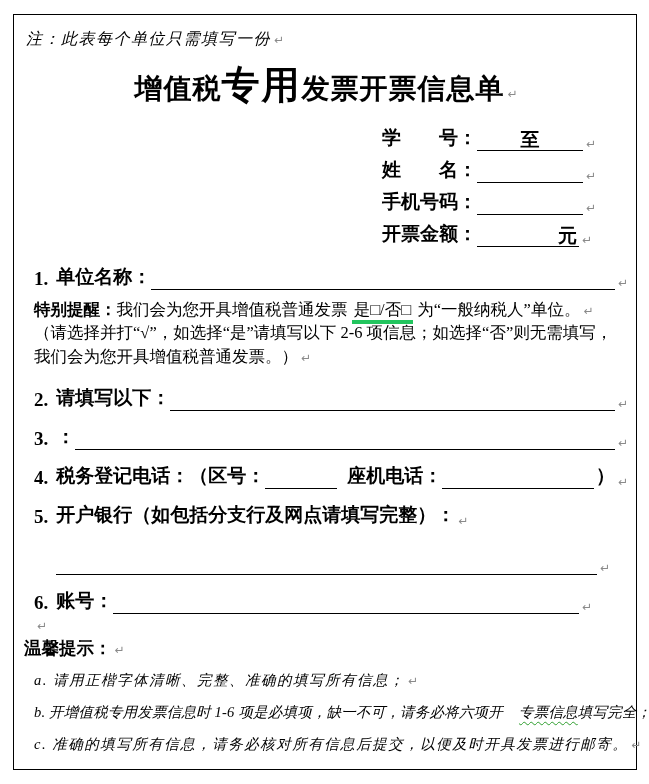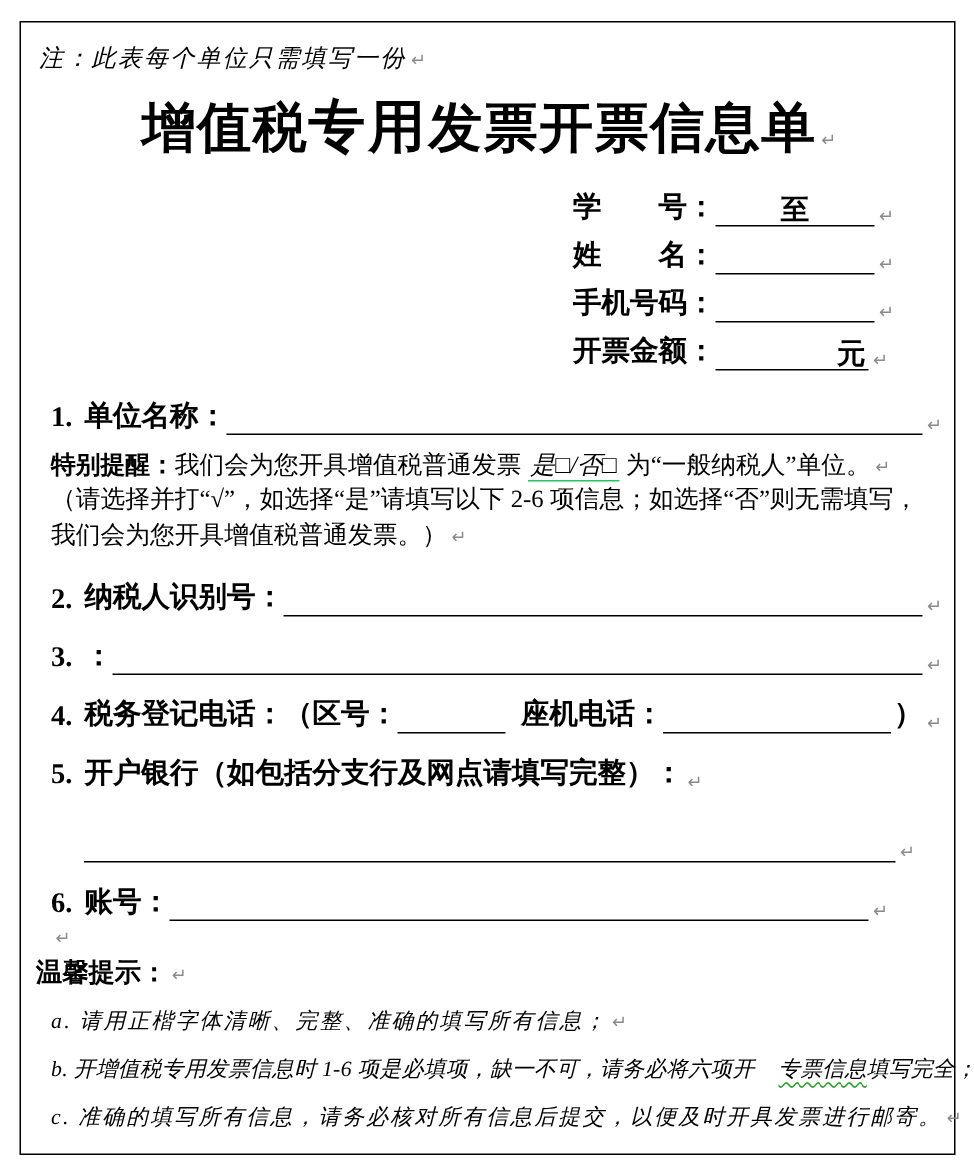--- a/index.html
+++ b/index.html
@@ -42,21 +42,21 @@
   }
   
   .title {
     margin-top: 8px;
     text-align: center;
     font-weight: 700;
     line-height: 48px;
     height: 48px;
     white-space: nowrap;
   }
-  .t-side { font-size: 36px; letter-spacing: 1px; }
+  .t-side { font-size: 28px; letter-spacing: 1px; }
   .t-big  { font-size: 38px; letter-spacing: 2px; }
   
   .contact {
     width: 216px;
     margin: 10px 30px 0 auto;
     font-weight: 700;
     font-size: 19px;
   }
   .c-row {
     display: flex;
@@ -111,23 +111,22 @@
   }
   
   .reminder {
     margin: 8px 2px 0 10px;
     font-size: 16.5px;
     line-height: 1.42;
     height: 70px;
   }
   .reminder .rh { font-weight: 700; }
   .choice {
-    border-bottom: 1px solid #22c55e;
+    border-bottom: 4px solid #22c55e;
     padding: 0 2px 1px 2px;
-    font-style: italic;
   }
   
   .empty-line { margin: 2px 0 0 10px; height: 16px; }
   .tips-h {
     font-weight: 700;
     font-size: 17.5px;
     margin: 4px 0 0 0;
     height: 25px;
   }
   .tip {
@@ -201,21 +200,21 @@
       <span class="pc">↵</span>
   </div>
 
   <div class="reminder">
     <span class="rh">特别提醒：</span><span>我们会为您开具增值税普通发票 </span><span class="choice">是□/否□</span><span> 为“一般纳税人”单位。</span><span class="pc">↵</span><br>
     <span>（请选择并打“√”，如选择“是”请填写以下 2-6 项信息；如选择“否”则无需填写，我们会为您开具增值税普通发票。）</span><span class="pc">↵</span>
   </div>
 
   <div class="item" id="s2">
     <span class="num">2.</span>
-      <span>纳税人识别号</span>
+      <span>请填写以下</span>
       <span>：</span>
       <span class="grow"></span>
       <span class="pc">↵</span>
   </div>
 
   <div class="item" id="s3">
     <span class="num">3.</span>
       <span>：</span>
       <span class="grow"></span>
       <span class="pc">↵</span>

